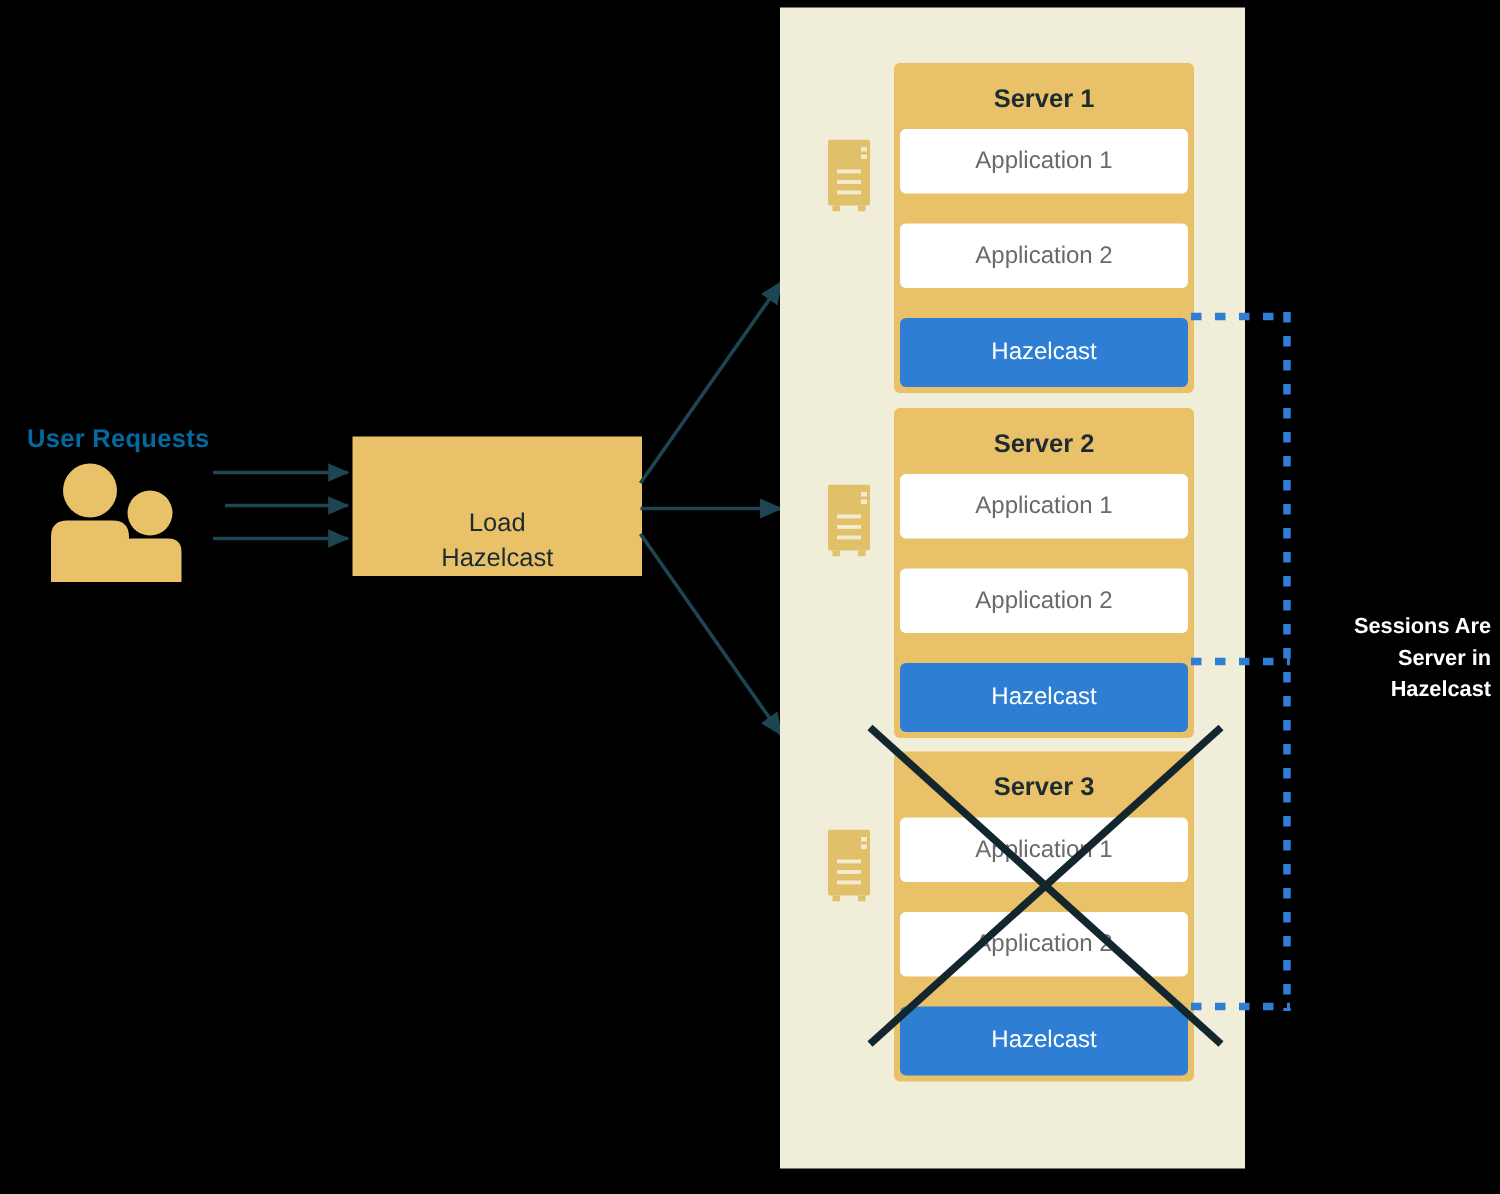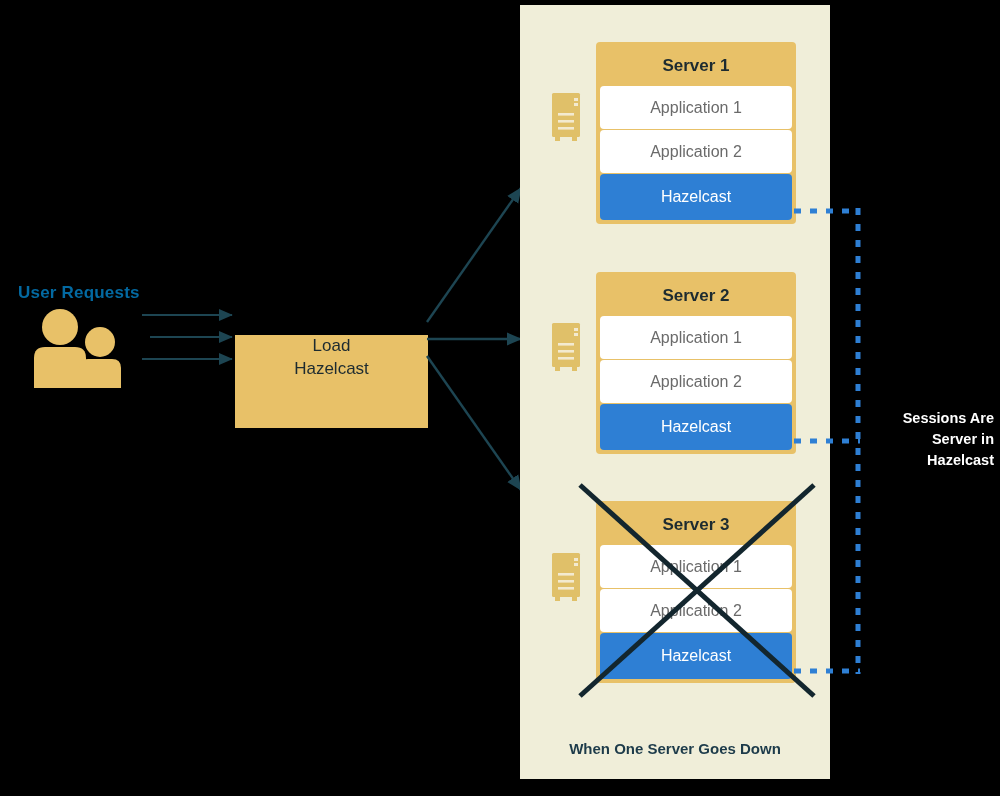--- a/index.html
+++ b/index.html
@@ -46,28 +46,27 @@
 
   
   #load-balancer {
     position: absolute;
     left: 235px;
     top: 291px;
     width: 193px;
     height: 93px;
     background: #e8c168;
     display: flex;
-    align-items: flex-start;
+    align-items: flex-end;
     justify-content: center;
     text-align: center;
     color: #1d2b30;
     font-size: 17px;
     line-height: 1.35;
     box-sizing: border-box;
-    margin-top: 44px;
   }
 
   
   #fanout {
     position: absolute;
     left: 425px;
     top: 160px;
     width: 110px;
     height: 360px;
   }
@@ -103,21 +102,21 @@
   }
   .app-row {
     height: 43px;
     background: #ffffff;
     border-radius: 4px;
     display: flex;
     align-items: center;
     justify-content: center;
     font-size: 16px;
     color: #6a6a6a;
-    margin-bottom: 1px;
+    margin-bottom: 20px;
   }
   .hz-row {
     height: 46px;
     background: #2e7fd4;
     border-radius: 4px;
     display: flex;
     align-items: center;
     justify-content: center;
     font-size: 16px;
     color: #ffffff;
@@ -288,16 +287,15 @@
     <line x1="68" y1="13" x2="68" y2="479" stroke="#2e7fd4" stroke-width="5" stroke-dasharray="7 9" fill="none"></line>
   </svg>
 
   <div id="sessions-caption">
     <div>Sessions Are</div>
     <div>Server in</div>
     <div>Hazelcast</div>
   </div>
 
   <div id="bottom-caption">
-    <div>When One Server Goes Down</div>
   </div>
 
 </div>
 
 </body></html>

